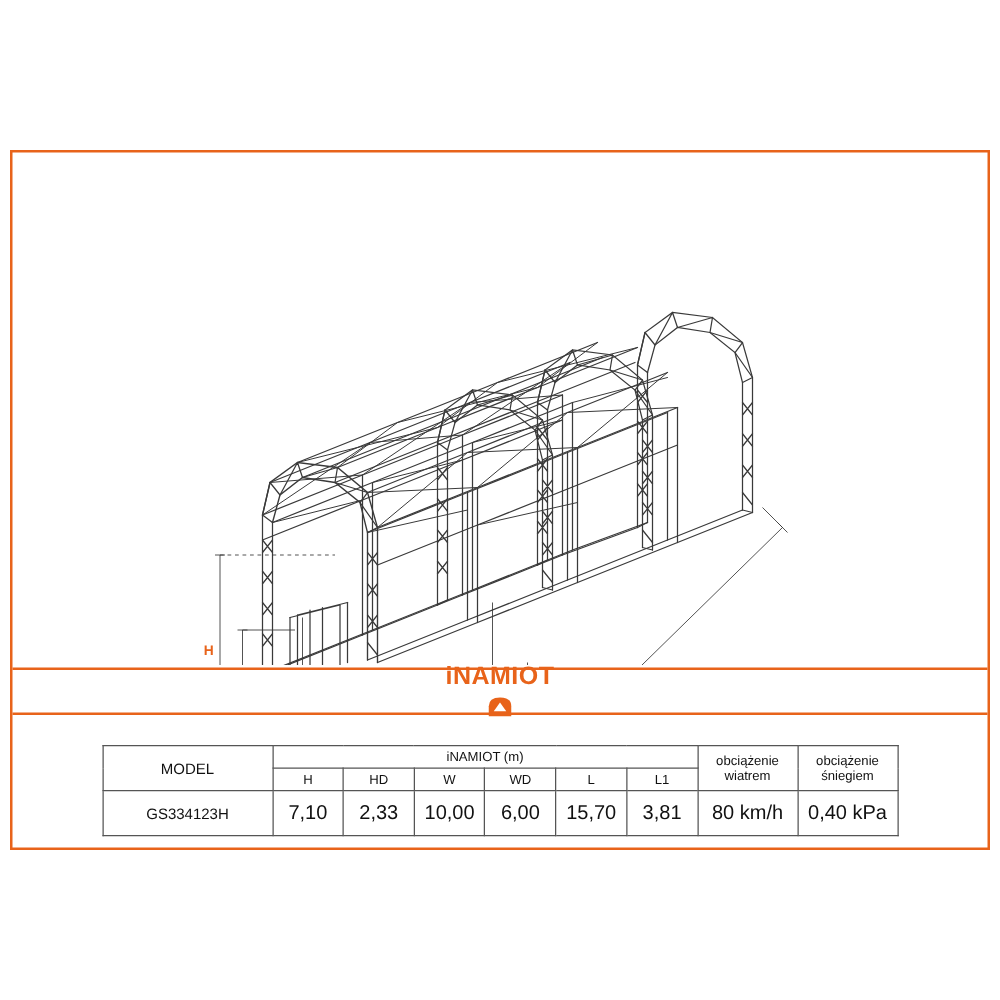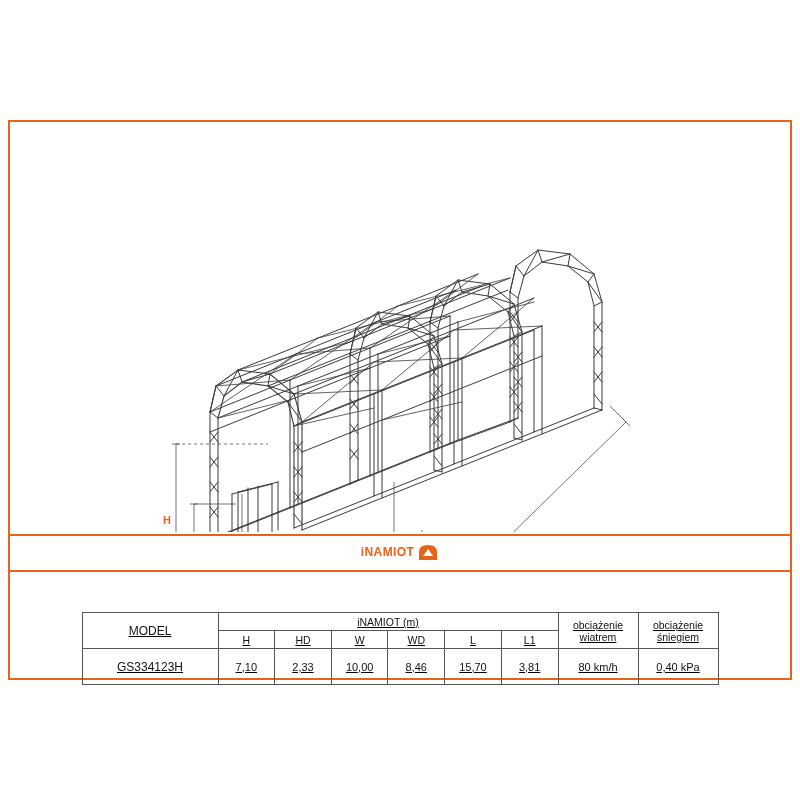--- a/index.html
+++ b/index.html
@@ -43,54 +43,54 @@
 
   
   .logo-band {
     position: absolute;
     left: 0; top: 414px;
     width: 780px; height: 32px;
     display: flex; align-items: center; justify-content: center;
   }
   .logo {
     display: flex; align-items: center; gap: 3px;
-    font-size: 12px; font-weight: bold; letter-spacing: 0.4px;
+    font-size: 20px; font-weight: bold; letter-spacing: 0.4px;
     color: #e8631a;
+    flex-direction: column;
   }
   .logo .txt { color: #e8631a; font-family: "Liberation Sans", sans-serif; }
   .logo .mark { display: inline-block; width: 22px; height: 18px; }
 
   
   .table-wrap {
     position: absolute;
     left: 0; top: 450px;
     width: 780px; height: 106px;
     display: flex; align-items: flex-start; justify-content: center;
-    padding-top: 40px;
-    text-decoration: underline;
+    padding-top: 24px;
   }
   table.spec {
     border-collapse: collapse;
     font-size: 10.5px;
     color: #111;
   }
   table.spec td, table.spec th {
     border: 1px solid #555;
     text-align: center;
     vertical-align: middle;
     padding: 2px 4px;
     font-weight: normal;
   }
   .hdr { font-weight: bold; font-size: 10.5px; }
   .model-cell { font-weight: bold; font-size: 12px; width: 136px; height: 36px;}
   .dims-head { width: 340px; }
   .sub { font-weight: bold; }
   .w-sub { width: 56px; }
   .load-col { width: 80px; }
-  .val { font-size: 11px; }
+  .val { font-size: 16px; }
 </style>
 </head>
 <body>
 
 <div id="sheet">
   <div class="frame">
 
     <div class="drawing">
       <svg width="780" height="410" viewBox="0 0 780 410">
         <g fill="none" stroke="#3a3a3a" stroke-width="1" stroke-linecap="round">
@@ -305,21 +305,21 @@
           <td class="sub w-sub">W</td>
           <td class="sub w-sub">WD</td>
           <td class="sub w-sub">L</td>
           <td class="sub w-sub">L1</td>
         </tr>
         <tr>
           <td class="model-cell">GS334123H</td>
           <td class="val">7,10</td>
           <td class="val">2,33</td>
           <td class="val">10,00</td>
-          <td class="val">8,46</td>
+          <td class="val">6,00</td>
           <td class="val">15,70</td>
           <td class="val">3,81</td>
           <td class="val">80 km/h</td>
           <td class="val">0,40 kPa</td>
         </tr>
       </tbody>
         </table>
     </div>
 
   </div>

